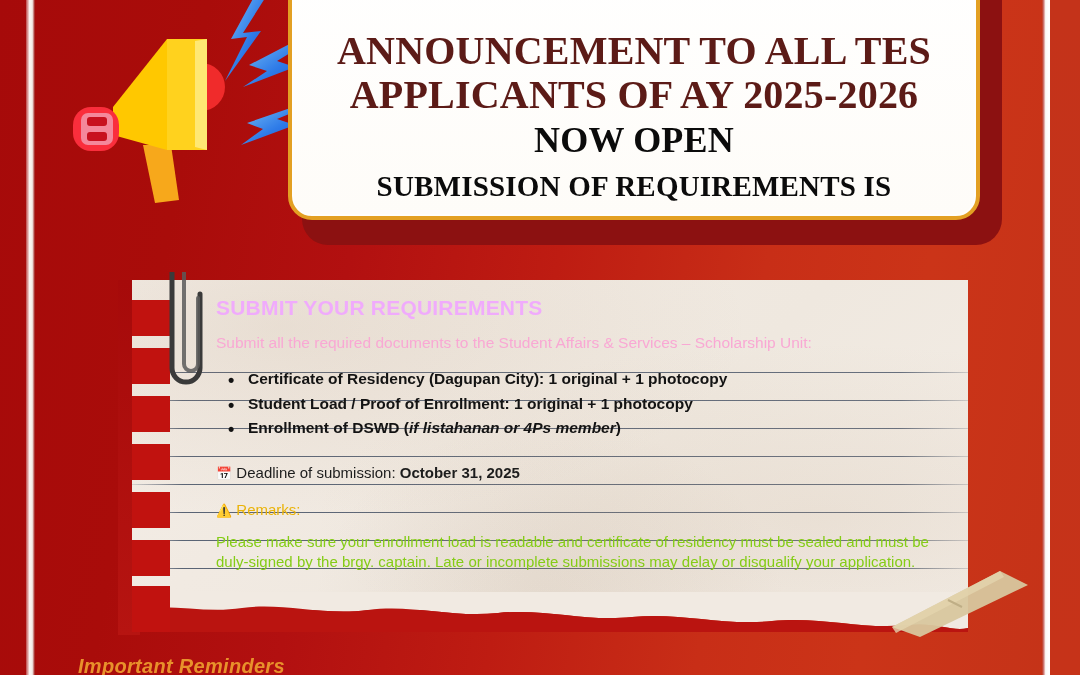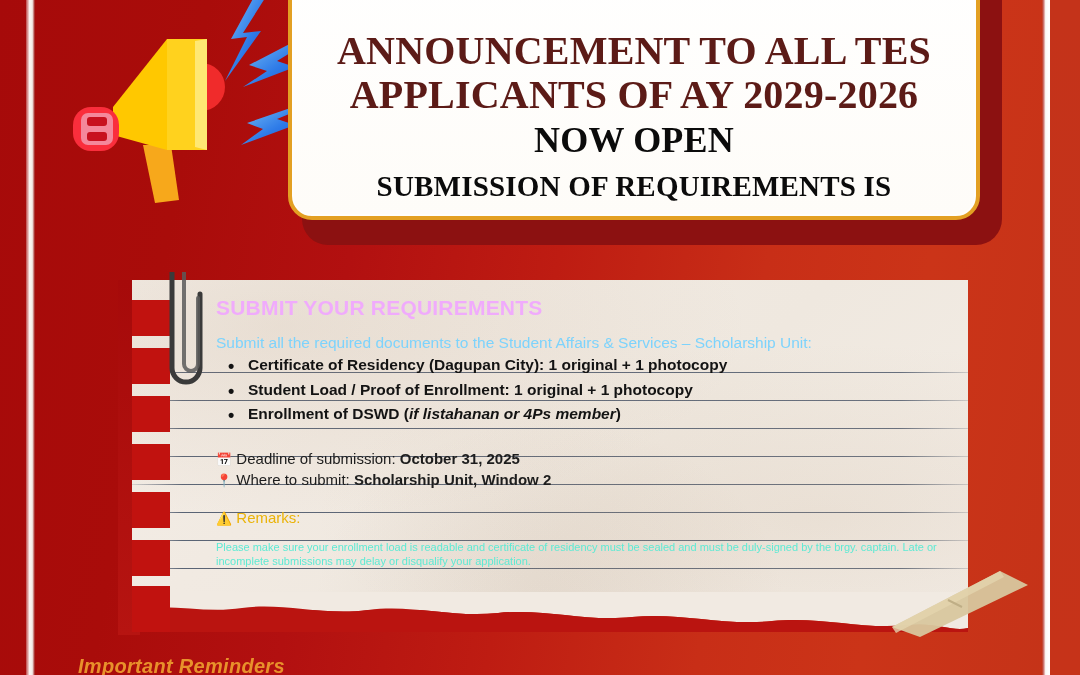--- a/index.html
+++ b/index.html
@@ -97,36 +97,36 @@
   
   #note-body {
     position:absolute; left:98px; top:16px; width:730px;
     font-family:"Liberation Sans", sans-serif;
     color:#1A1A1A;
   }
   #note-title {
     font-size:21px; font-weight:bold; letter-spacing:.2px; color:#f0abfc;
     margin-bottom:13px;
   }
-  #note-intro { font-size:15.5px; line-height:1.3; color:#7dd3fc; }
+  #note-intro { font-size:15.5px; line-height:1.3; color:#f9a8d4; margin-bottom:14px; }
   #req-list { list-style:none; margin:0 0 21px 0; padding:0; }
   #req-list li {
     font-size:15.5px; font-weight:bold; color:#131313;
     position:relative; padding-left:32px; line-height:1.58;
   }
   #req-list li::before {
     content:"\2022"; position:absolute; left:12px; top:-1px; font-size:18px;
   }
   #req-list li em { font-style:italic; }
   .meta-line { font-size:15px; line-height:1.42; color:#1D1D1D; }
   .meta-line b { font-weight:bold; }
   .emoji { font-family:"DejaVu Sans", sans-serif; font-size:13px; }
   #meta-block { margin-bottom:18px; }
   #remarks-head { font-size:15px; color:#eab308; margin-bottom:14px; }
-  #remarks-text { font-size:11px; line-height:1.33; color:#5eead4; }
+  #remarks-text { font-size:15px; line-height:1.33; color:#84cc16; }
 
   
   #important {
     position:absolute; left:78px; top:655px;
     font-family:"Liberation Sans", sans-serif;
     font-style:italic; font-weight:bold; font-size:20px;
     color:#E8912B; letter-spacing:.3px; white-space:nowrap;
   }
 </style>
 </head>
@@ -160,21 +160,21 @@
 
   <rect x="18" y="112" width="46" height="44" rx="18" fill="#FA2E3C"></rect>
   <rect x="26" y="118" width="32" height="32" rx="7" fill="#F4889B"></rect>
   <rect x="32" y="122" width="20" height="9" rx="3" fill="#C8111F"></rect>
   <rect x="32" y="137" width="20" height="9" rx="3" fill="#C8111F"></rect>
 </svg>
 
 <div id="title-shadow"></div>
 <div id="title-card">
   <div class="t-line t-maroon">ANNOUNCEMENT TO ALL TES</div>
-  <div class="t-line t-maroon">APPLICANTS OF AY 2029-2026</div>
+  <div class="t-line t-maroon">APPLICANTS OF AY 2025-2026</div>
   <div class="t-line t-black" id="t4">NOW OPEN</div>
   <div class="t-line t-black" id="t3">SUBMISSION OF REQUIREMENTS IS</div>
 </div>
 
 <div id="note-wrap">
   <div id="note-red-edge"></div>
   <div id="note-paper">
     <div id="rules">
         <div class="rule" style="top: 92px;"></div>
         <div class="rule" style="top: 120px;"></div>
@@ -212,21 +212,20 @@
     <div id="note-intro">Submit all the required documents to the Student Affairs &amp; Services – Scholarship Unit:</div>
 
     <ul id="req-list">
       <li>Certificate of Residency (Dagupan City): 1 original + 1 photocopy</li>
       <li>Student Load / Proof of Enrollment: 1 original + 1 photocopy</li>
       <li><span>Enrollment of DSWD (</span><em>if listahanan or 4Ps member</em><span>)</span></li>
     </ul>
 
     <div id="meta-block">
       <div class="meta-line"><span class="emoji">📅</span> <span>Deadline of submission: </span><b>October 31, 2025</b></div>
-      <div class="meta-line"><span class="emoji">📍</span> <span>Where to submit: </span><b>Scholarship Unit, Window 2</b></div>
     </div>
 
     <div id="remarks-head"><span class="emoji">⚠️</span> <span>Remarks:</span></div>
     <div id="remarks-text">Please make sure your enrollment load is readable and certificate of residency must be sealed and must be duly-signed by the brgy. captain. Late or incomplete submissions may delay or disqualify your application.</div>
   </div>
 </div>
 
 <svg id="clip" viewBox="0 0 52 135">
   <path d="M12,0 L12,96 a14,14 0 0 0 28,0 L40,22" fill="none" stroke="#3A3A3A" stroke-width="5" stroke-linecap="round"></path>
   <path d="M24,0 L24,92 a7,7 0 0 0 14,0 L38,26" fill="none" stroke="#5B5B5B" stroke-width="4" stroke-linecap="round" opacity=".85"></path>

